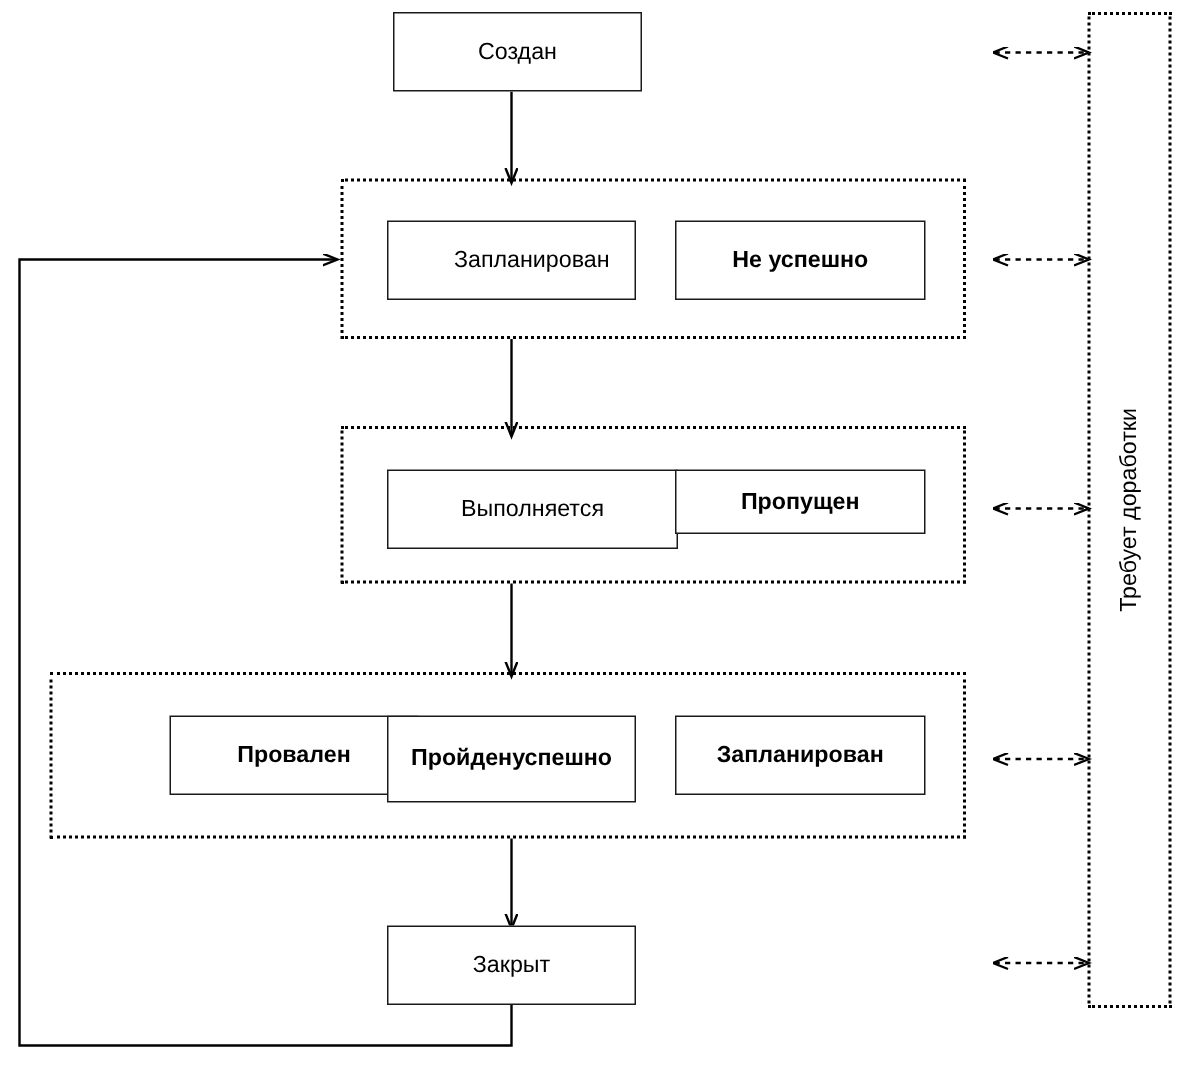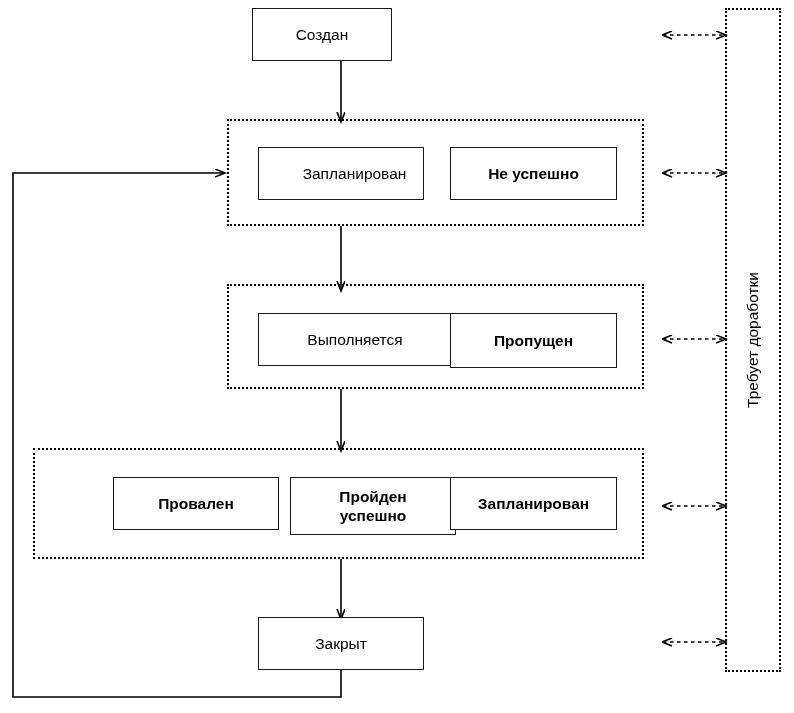--- a/index.html
+++ b/index.html
@@ -93,51 +93,51 @@
 
     <path d="M341,670 L341,697 L13,697 L13,173 L224,173" fill="none" stroke="#000000" stroke-width="1.6" marker-end="url(#arrowSolid)"></path>
 
     <line x1="663" y1="35" x2="725" y2="35" stroke="#000000" stroke-width="1.7" stroke-dasharray="3.5,3.5" marker-start="url(#arrowDashStart)" marker-end="url(#arrowDashEnd)"></line>
     <line x1="663" y1="173" x2="725" y2="173" stroke="#000000" stroke-width="1.7" stroke-dasharray="3.5,3.5" marker-start="url(#arrowDashStart)" marker-end="url(#arrowDashEnd)"></line>
     <line x1="663" y1="339" x2="725" y2="339" stroke="#000000" stroke-width="1.7" stroke-dasharray="3.5,3.5" marker-start="url(#arrowDashStart)" marker-end="url(#arrowDashEnd)"></line>
     <line x1="663" y1="506" x2="725" y2="506" stroke="#000000" stroke-width="1.7" stroke-dasharray="3.5,3.5" marker-start="url(#arrowDashStart)" marker-end="url(#arrowDashEnd)"></line>
     <line x1="663" y1="642" x2="725" y2="642" stroke="#000000" stroke-width="1.7" stroke-dasharray="3.5,3.5" marker-start="url(#arrowDashStart)" marker-end="url(#arrowDashEnd)"></line>
   </svg>
 
-  <div class="state-box" style="left:252px; top:8px; width:140px; height:53px;">
+  <div class="state-box" style="left:262px; top:8px; width:166px; height:53px;">
     <span>Создан</span>
   </div>
 
   <div class="group-box" style="left:227px; top:119px; width:417px; height:107px;"></div>
 
   <div class="state-box" style="left:258px; top:147px; width:166px; height:53px;padding-left:31px;">
     <span>Запланирован</span>
   </div>
 
   <div class="state-box bold" style="left:450px; top:147px; width:167px; height:53px;">
     <span>Не успешно</span>
   </div>
 
   <div class="group-box" style="left:227px; top:284px; width:417px; height:105px;"></div>
 
   <div class="state-box" style="left:258px; top:313px; width:194px; height:53px;">
     <span>Выполняется</span>
   </div>
 
-  <div class="state-box bold" style="left:450px; top:313px; width:167px; height:55px;justify-content:center;">
+  <div class="state-box bold" style="left:450px; top:313px; width:167px; height:43px;justify-content:center;">
     <span>Пропущен</span>
   </div>
 
   <div class="group-box" style="left:33px; top:448px; width:611px; height:111px;"></div>
 
   <div class="state-box bold" style="left:65px; top:477px; width:166px; height:53px;margin-left:48px;">
     <span>Провален</span>
   </div>
 
-  <div class="state-box bold" style="left:258px; top:477px; width:166px; height:58px; flex-direction:column;margin-left:32px;">
+  <div class="state-box bold" style="left:258px; top:477px; width:166px; height:58px; flex-direction:row;">
     <span>Пройден</span>
     <span>успешно</span>
   </div>
 
   <div class="state-box bold" style="left:450px; top:477px; width:167px; height:53px;">
     <span>Запланирован</span>
   </div>
 
   <div class="state-box" style="left:258px; top:617px; width:166px; height:53px;">
     <span>Закрыт</span>

